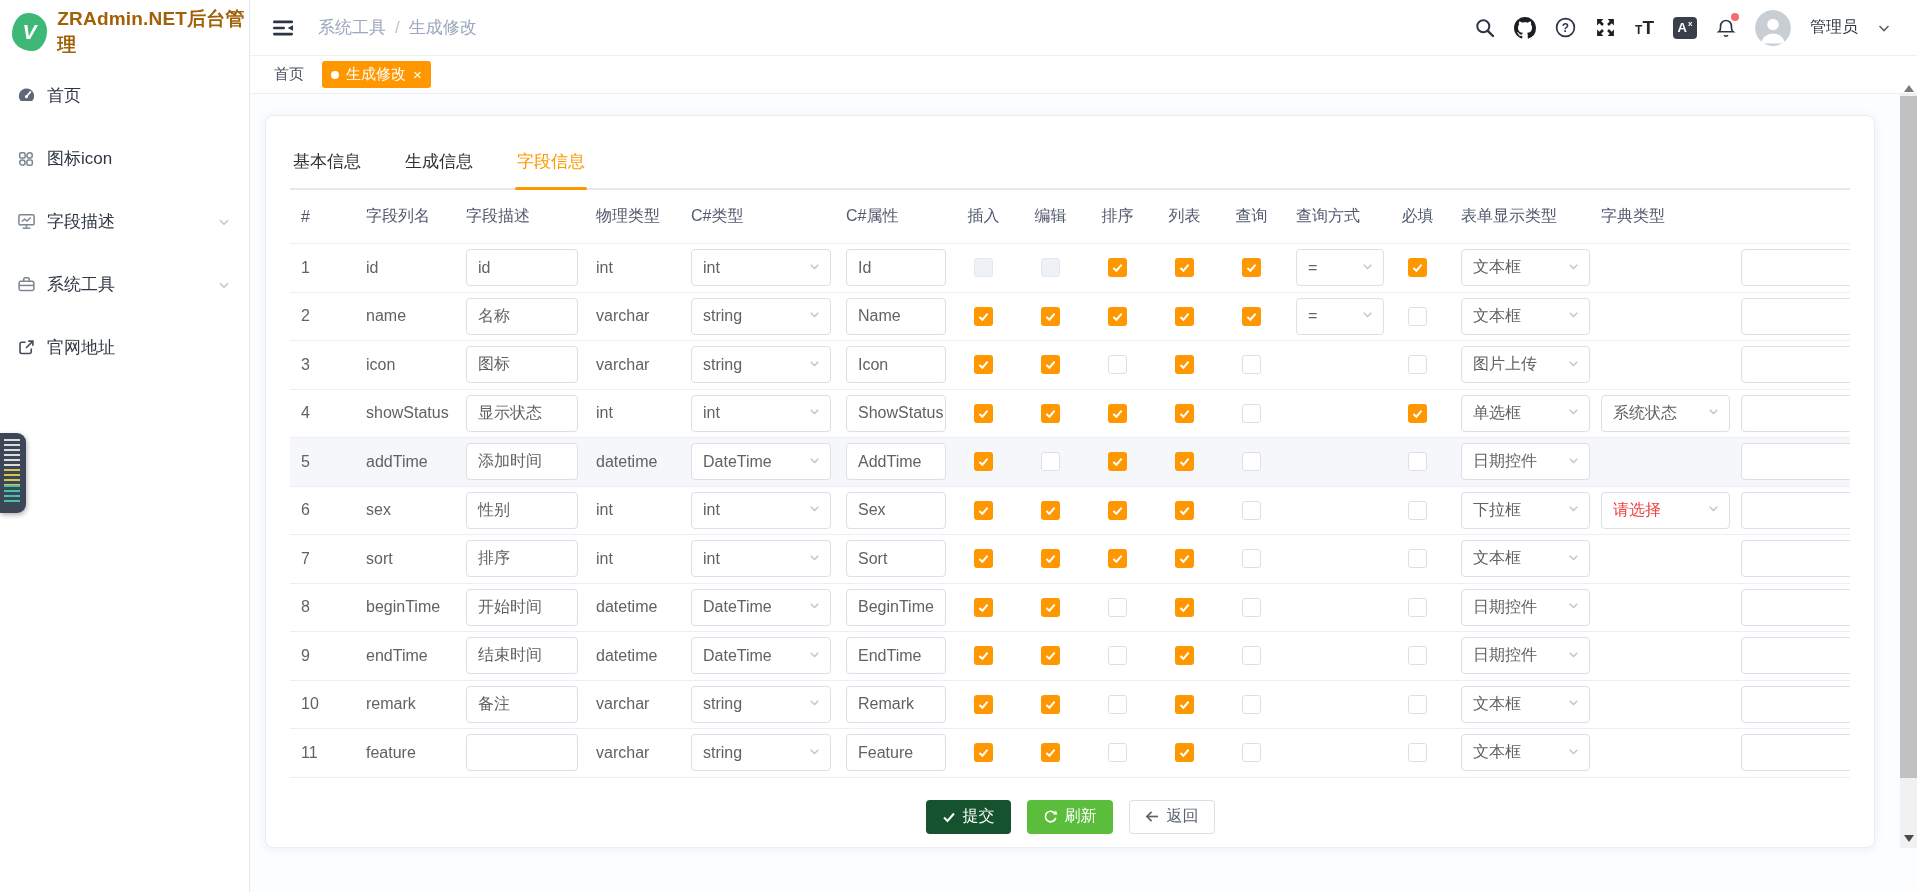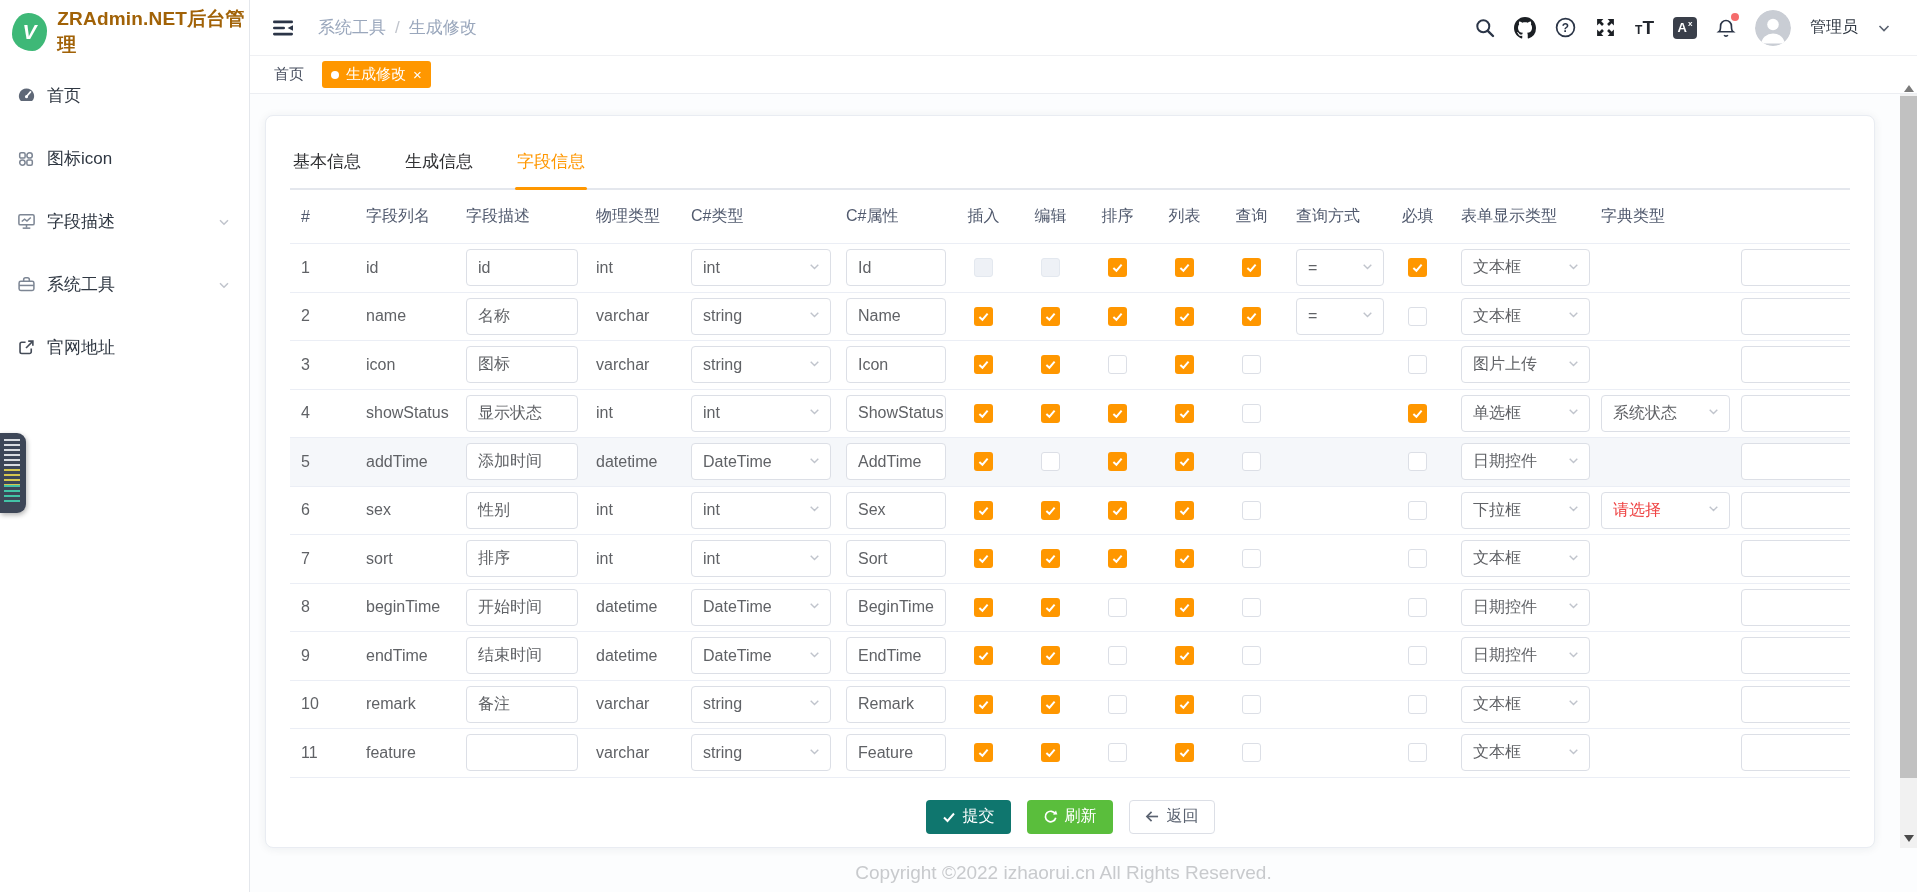--- a/index.html
+++ b/index.html
@@ -67,21 +67,21 @@
   .tb-select { height:37px; border:1px solid #dcdfe6; border-radius:4px; background:#fff; padding:0 9px 0 11px; font-size:16px; color:#606266; display:flex; align-items:center; justify-content:space-between; cursor:pointer; }
   .tb-select .ph { color:#ef4444; }
 
   .cbx { width:19px; height:19px; border-radius:3px; display:inline-flex; align-items:center; justify-content:center; cursor:pointer; }
   .cbx.on { background:#ff9700; }
   .cbx.off { background:#fff; border:1px solid #dcdfe6; }
   .cbx.dis { background:#eef1f6; border:1px solid #e3e8ef; cursor:not-allowed; }
 
   .btn-row { display:flex; justify-content:center; gap:16px; margin-top:22px; }
   .btn { height:34px; border-radius:4px; display:inline-flex; align-items:center; gap:7px; padding:0 15px; font-size:16px; cursor:pointer; border:1px solid transparent; }
-  .btn.submit { background:#0f766e; color:#fff;align-items:center; }
+  .btn.submit { background:#14532d; color:#fff;align-items:center; }
   .btn.refresh { background:#5abe3c; color:#fff; }
   .btn.back { background:#fff; color:#5a6270; border-color:#dcdfe6; }
 
   .footer { position:absolute; left:0; right:40px; top:768px; text-align:center; font-size:19px; color:#c8cacd; }
 
   
   .vscroll { position:absolute; right:0; top:94px; width:17px; height:754px; background:#f1f1f1; z-index:9; }
   .varrow { position:absolute; left:0; width:17px; height:16px; display:flex; align-items:center; justify-content:center; }
   .varrow.up { top:-14px; }
   .varrow.down { bottom:2px; }
@@ -1032,21 +1032,20 @@
           </button>
           <button class="btn back">
             <svg width="15" height="13" viewBox="0 0 16 14">
                 <line x1="2" y1="7" x2="14" y2="7" stroke="#5a6270" stroke-width="1.8"></line>
                 <polyline points="7,2 2,7 7,12" fill="none" stroke="#5a6270" stroke-width="1.8"></polyline>
               </svg>
             <span>返回</span>
           </button>
         </div>
       </div>
-      <div class="footer">Copyright ©2022 izhaorui.cn All Rights Reserved.</div>
     </div>
   </div>
 
   <div class="vscroll">
     <div class="varrow up">
         <span class="tri-up"></span>
       </div>
     <div class="vthumb"></div>
     <div class="varrow down">
         <span class="tri-down"></span>

